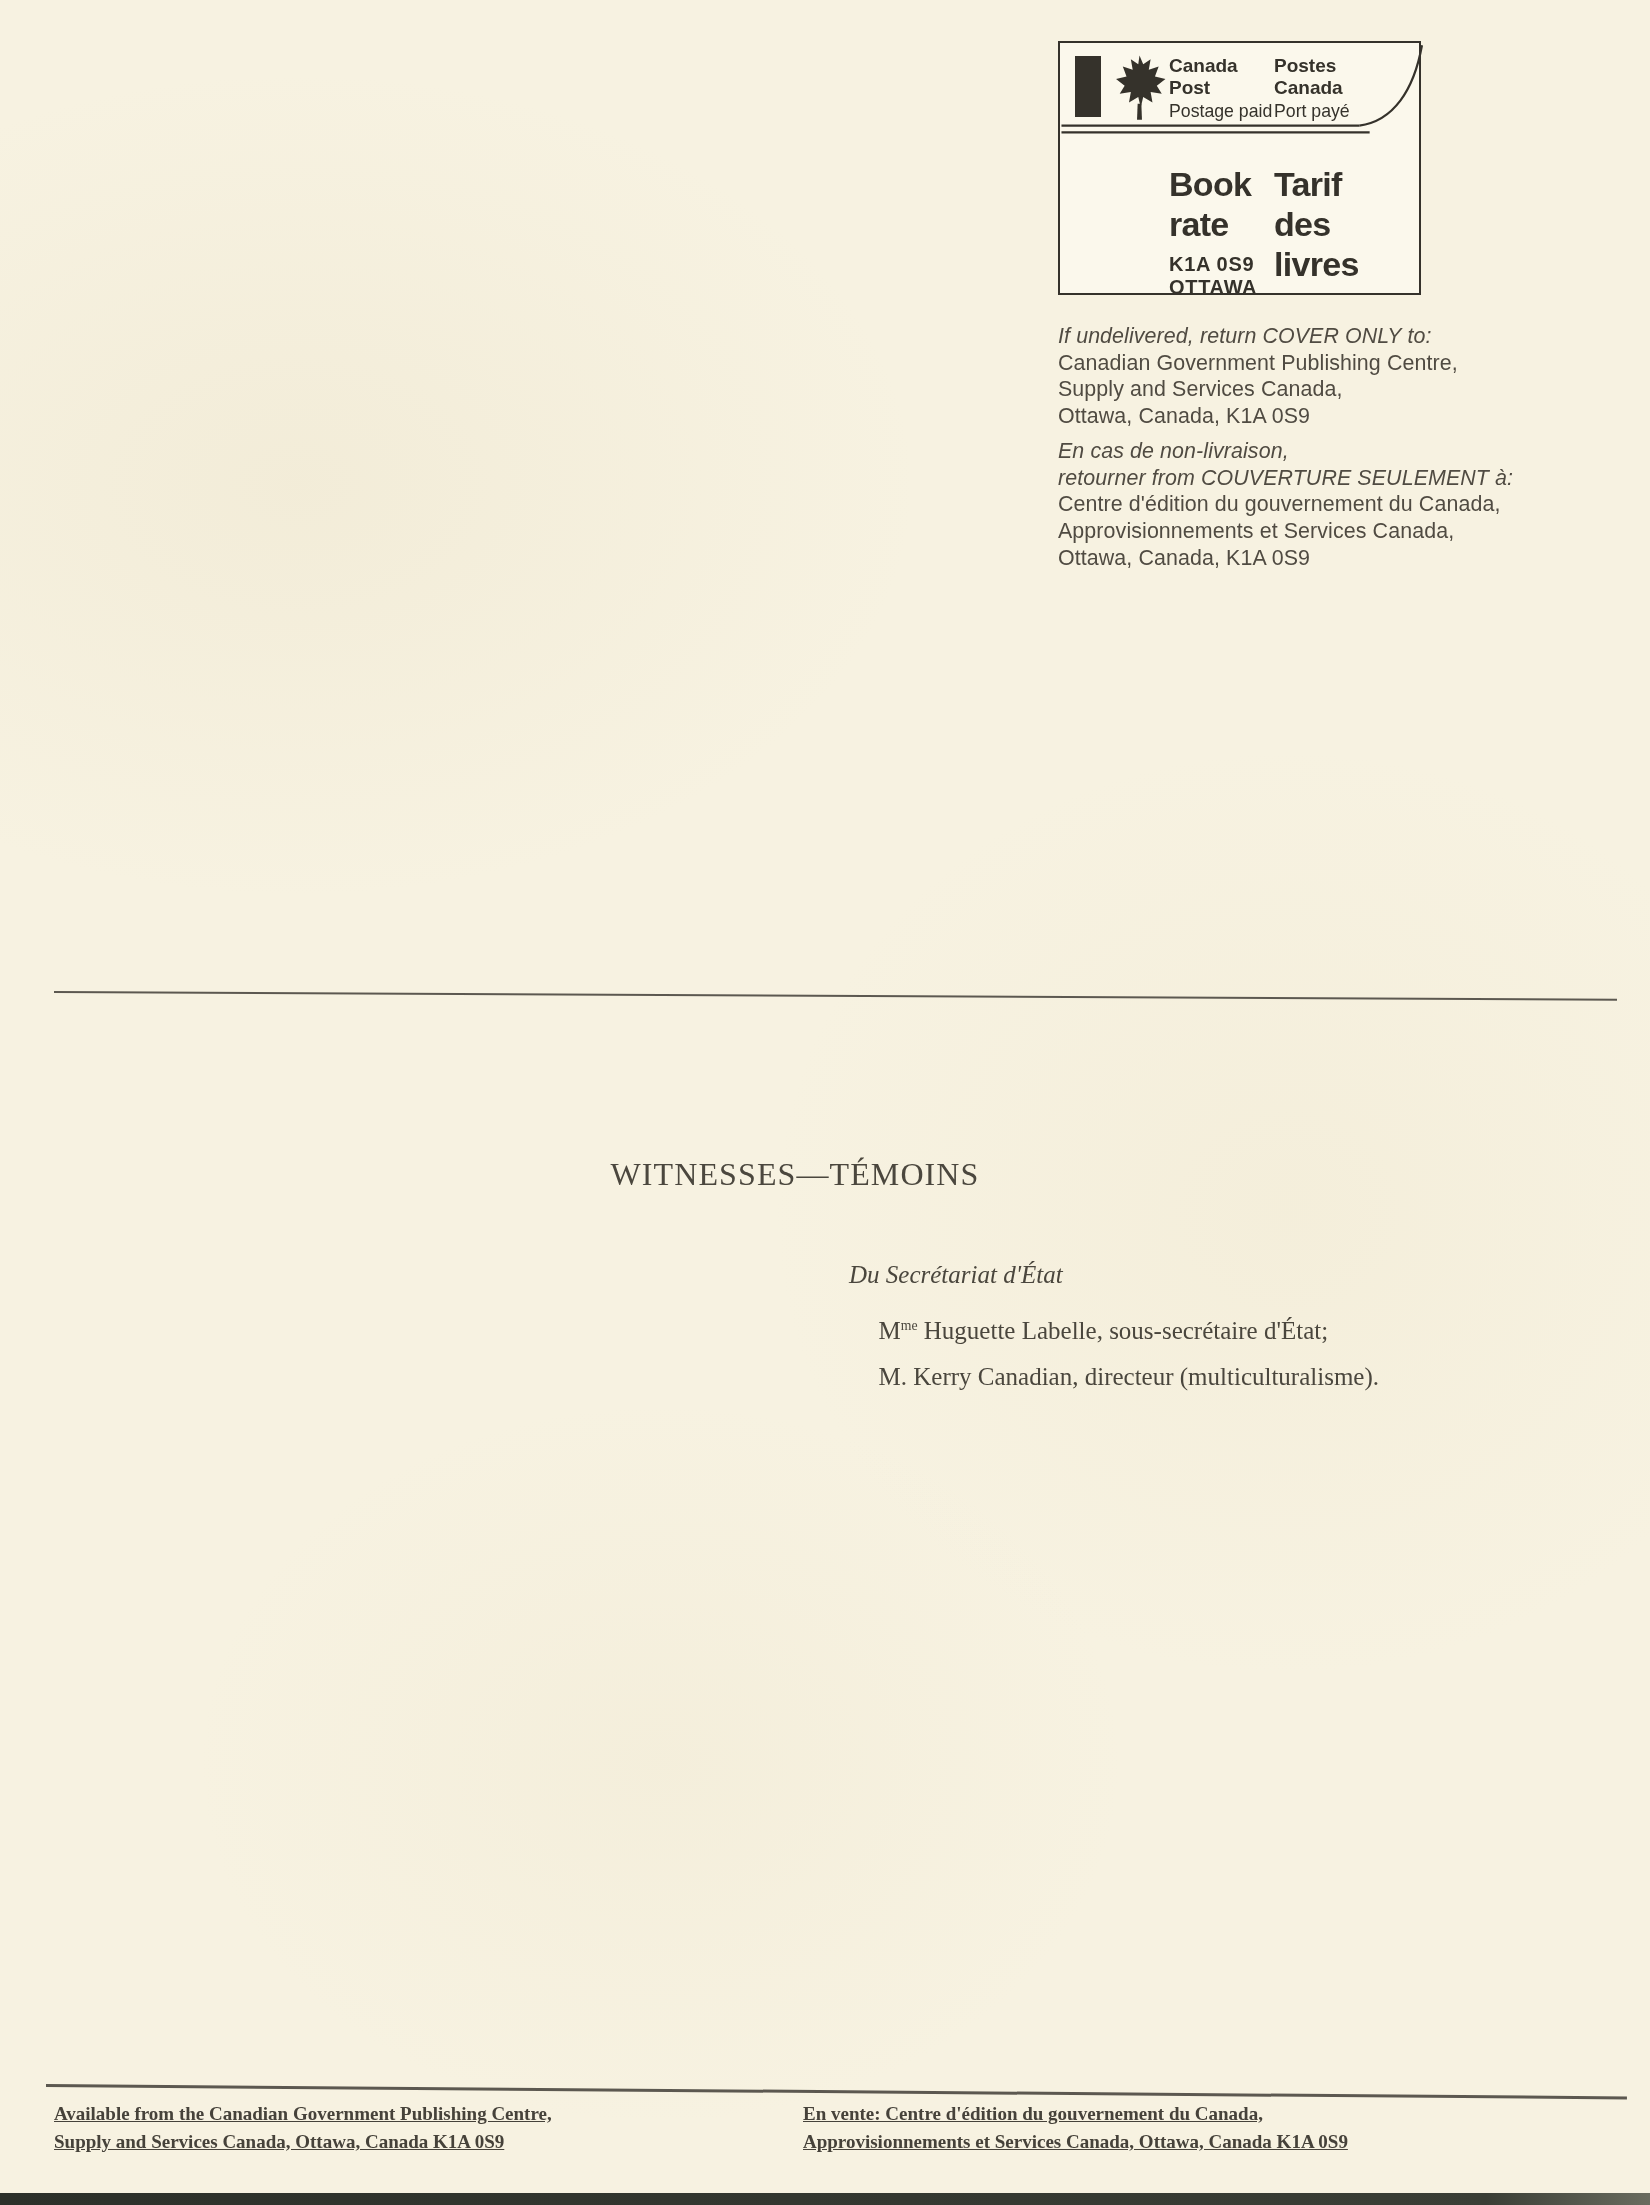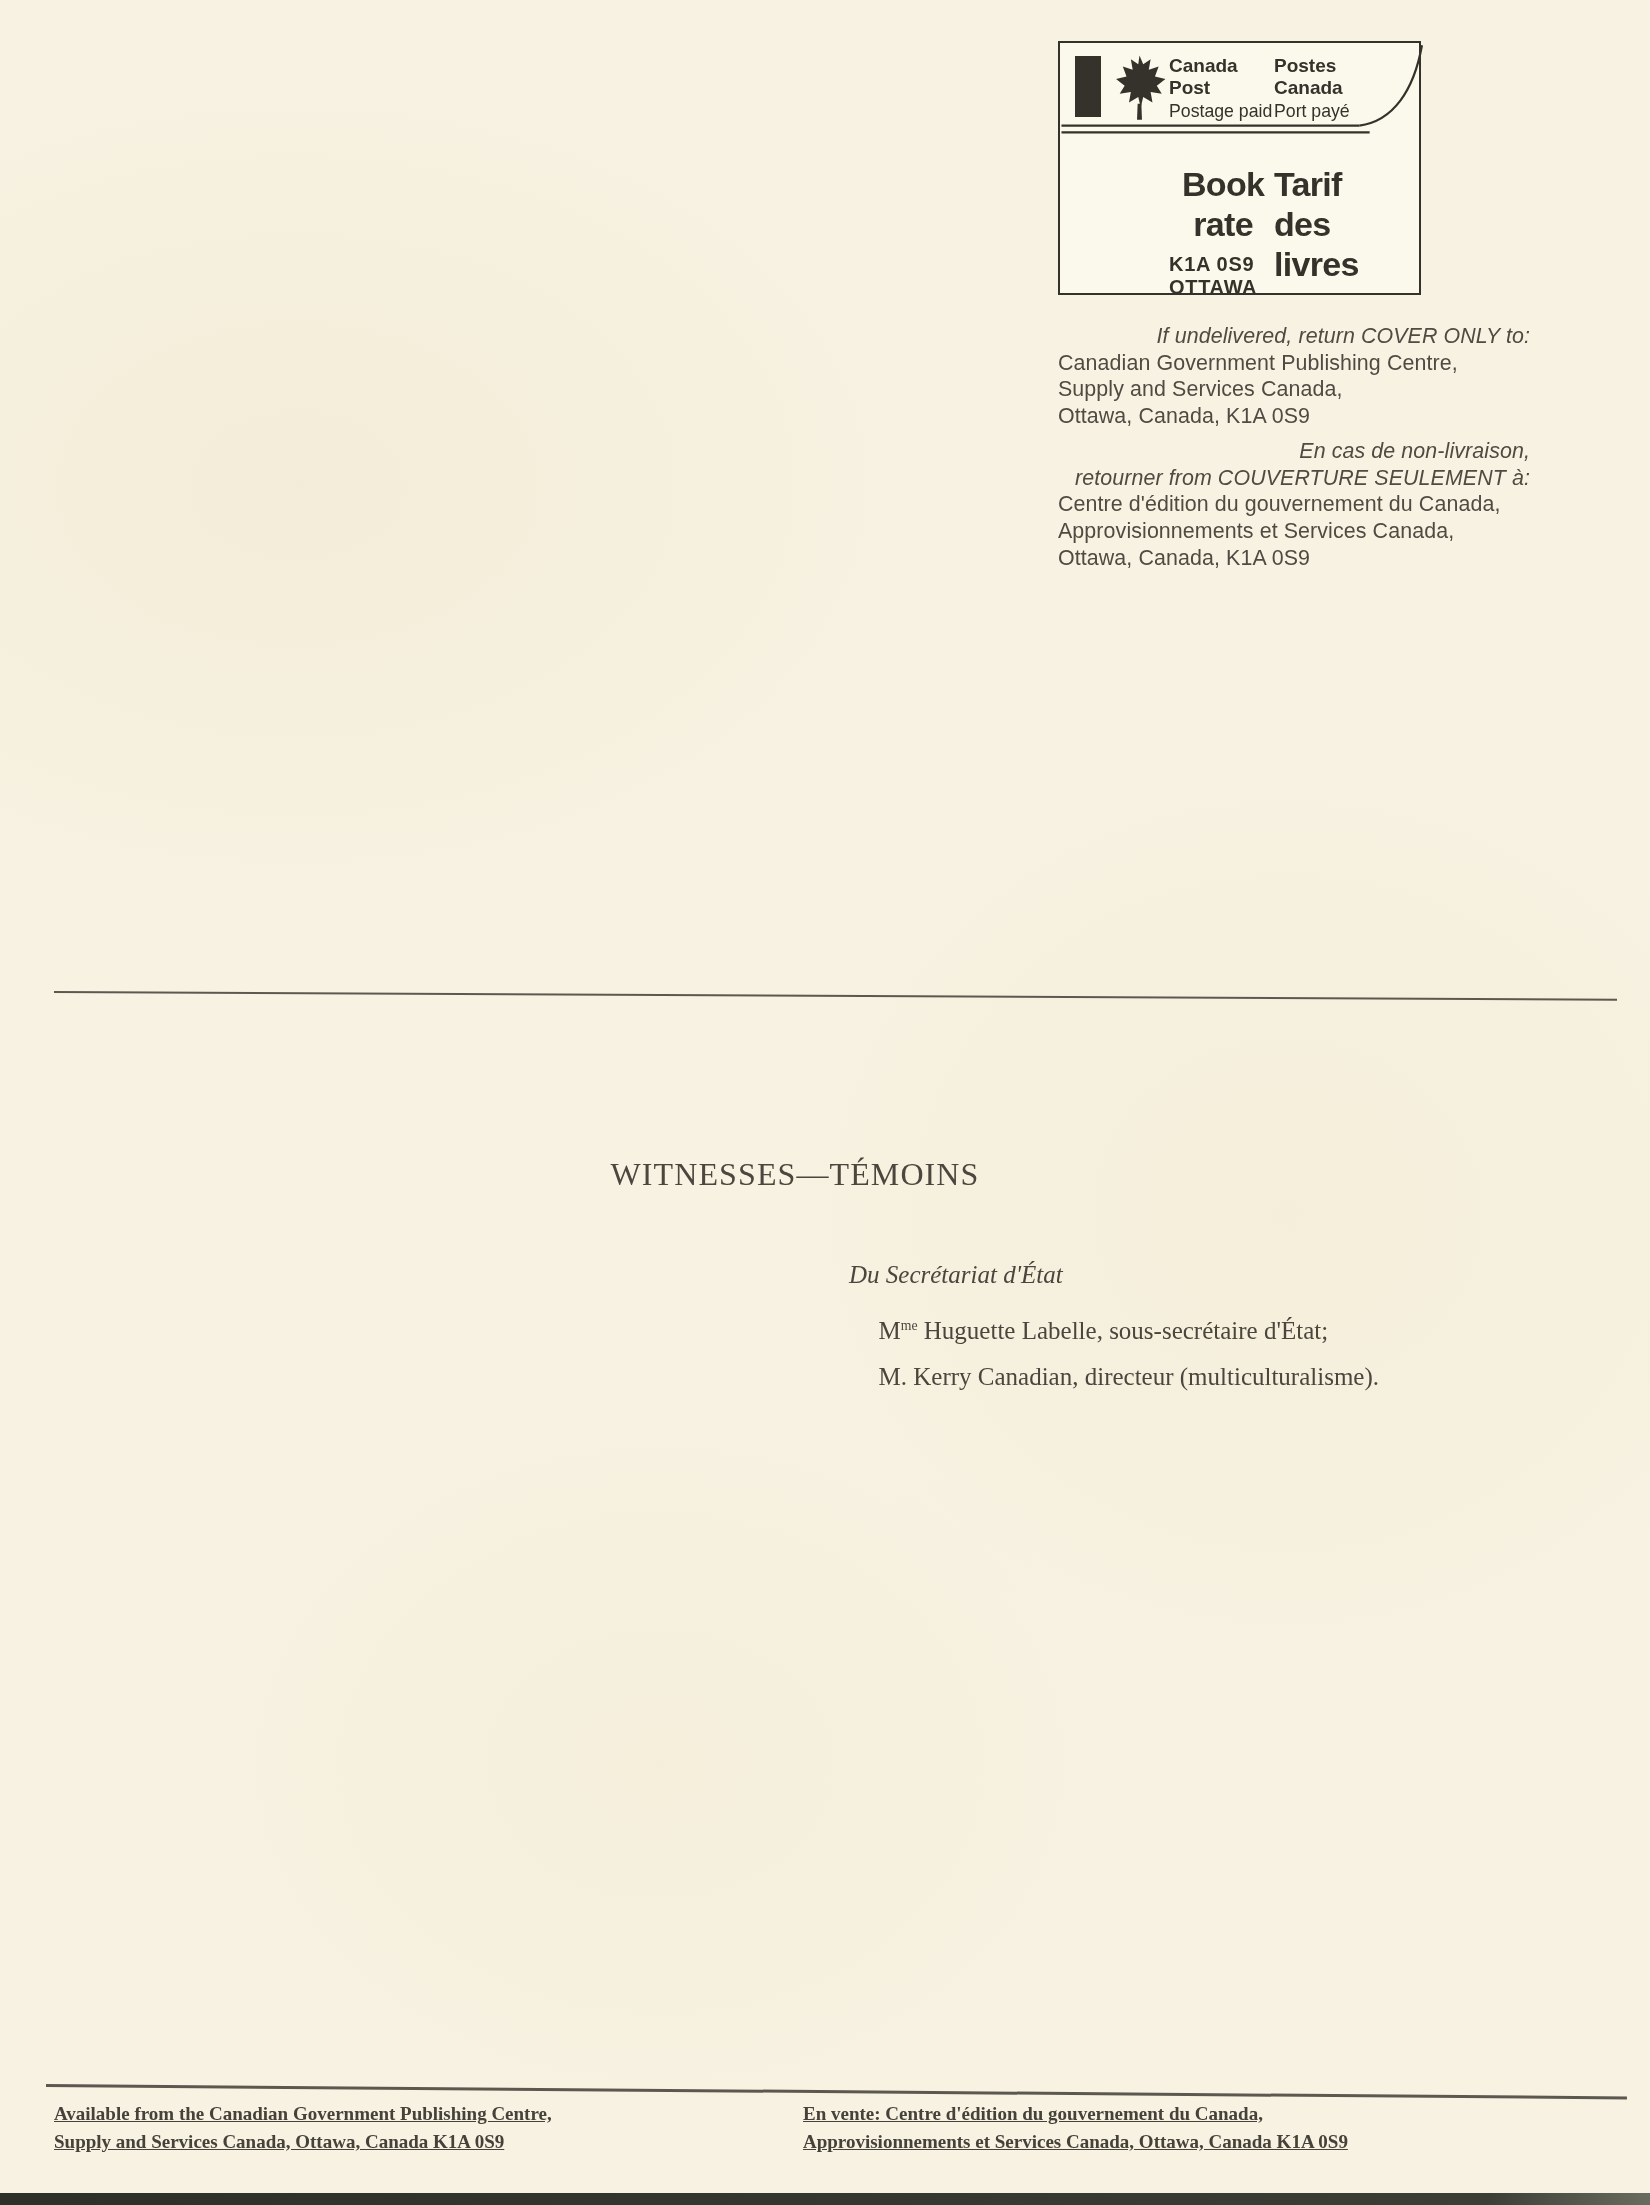--- a/index.html
+++ b/index.html
@@ -25,34 +25,34 @@
   .band{position:absolute;left:0;top:0;width:390px;height:93px;}
   .band-lines{position:absolute;left:0;top:0;}
   .flag-bar{position:absolute;left:14.8px;top:13.3px;width:26.6px;height:61px;background:#35322b;}
   .maple{position:absolute;left:47px;top:10.3px;width:65px;height:68px;}
   .stamp-col{position:absolute;top:11.8px;line-height:22px;}
   .stamp-col .bold{font-weight:bold;font-size:19px;}
   .stamp-col .reg{font-size:17.7px;margin-top:1.5px;}
   .col1{left:109px;}
   .col2{left:214px;}
   .rate-col{position:absolute;top:121px;font-weight:bold;font-size:34px;line-height:40px;letter-spacing:-0.7px;}
-  .rate-en{left:122px;text-align:center;}
+  .rate-en{left:109px;}
   .rate-fr{left:214px;}
   .stamp-code{position:absolute;left:109px;top:210px;font-weight:bold;font-size:20px;letter-spacing:0.7px;}
   .stamp-city{position:absolute;left:109px;top:233px;font-weight:bold;font-size:20px;letter-spacing:0.7px;}
 
   
   .return-address{
     position:absolute;left:1058px;top:323px;width:472px;
     font-family:"Liberation Sans", sans-serif;font-size:21.4px;line-height:26.6px;
     color:#504b42;letter-spacing:0.1px;
   }
   .ra-block{margin:0 0 8.9px 0;}
   .ra-line{display:block;}
-  .it{font-style:italic;text-align:right;}
+  .it{font-style:italic;}
 
   
   .rule{position:absolute;background:#5c5850;height:2.2px;transform-origin:left center;}
   .rule-top{left:54px;top:991px;width:1563px;transform:rotate(0.28deg);}
   .rule-bottom{left:46px;top:2084px;width:1581px;height:3px;transform:rotate(0.45deg);}
 
   
   .heading{
     position:absolute;left:0;top:1156px;width:1590px;text-align:center;
     font-size:32px;letter-spacing:1.1px;color:#4b473e;

